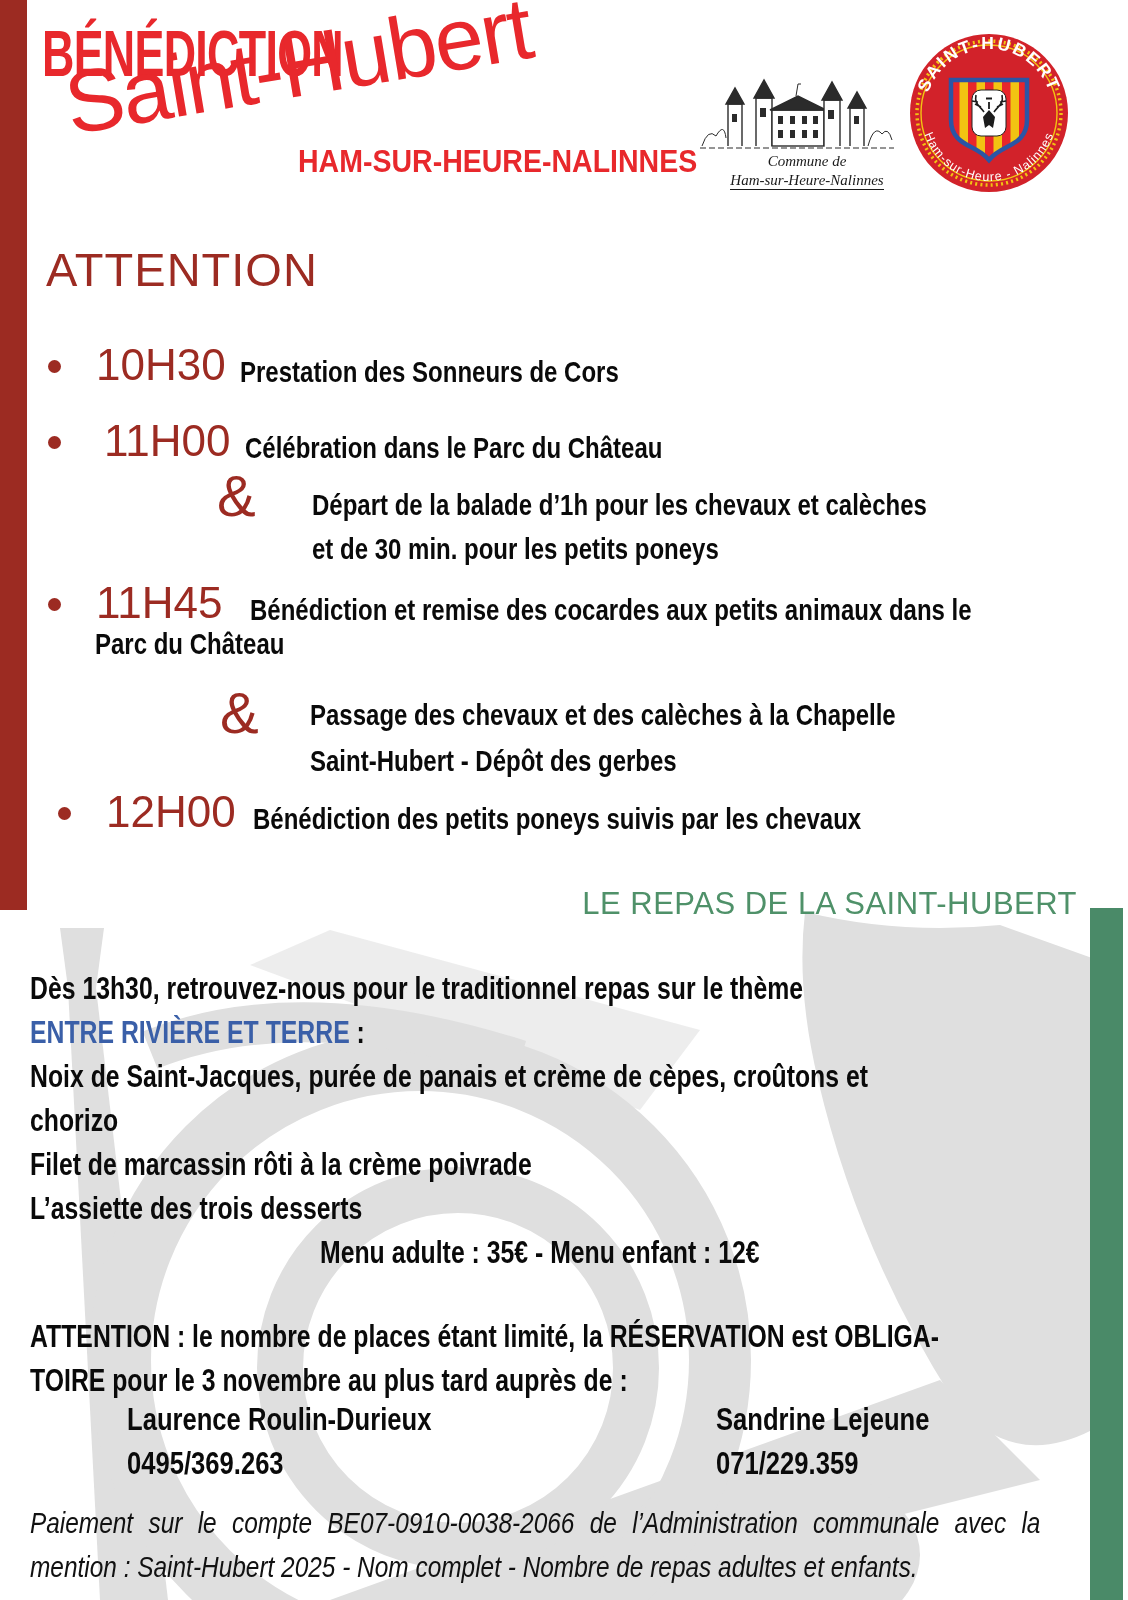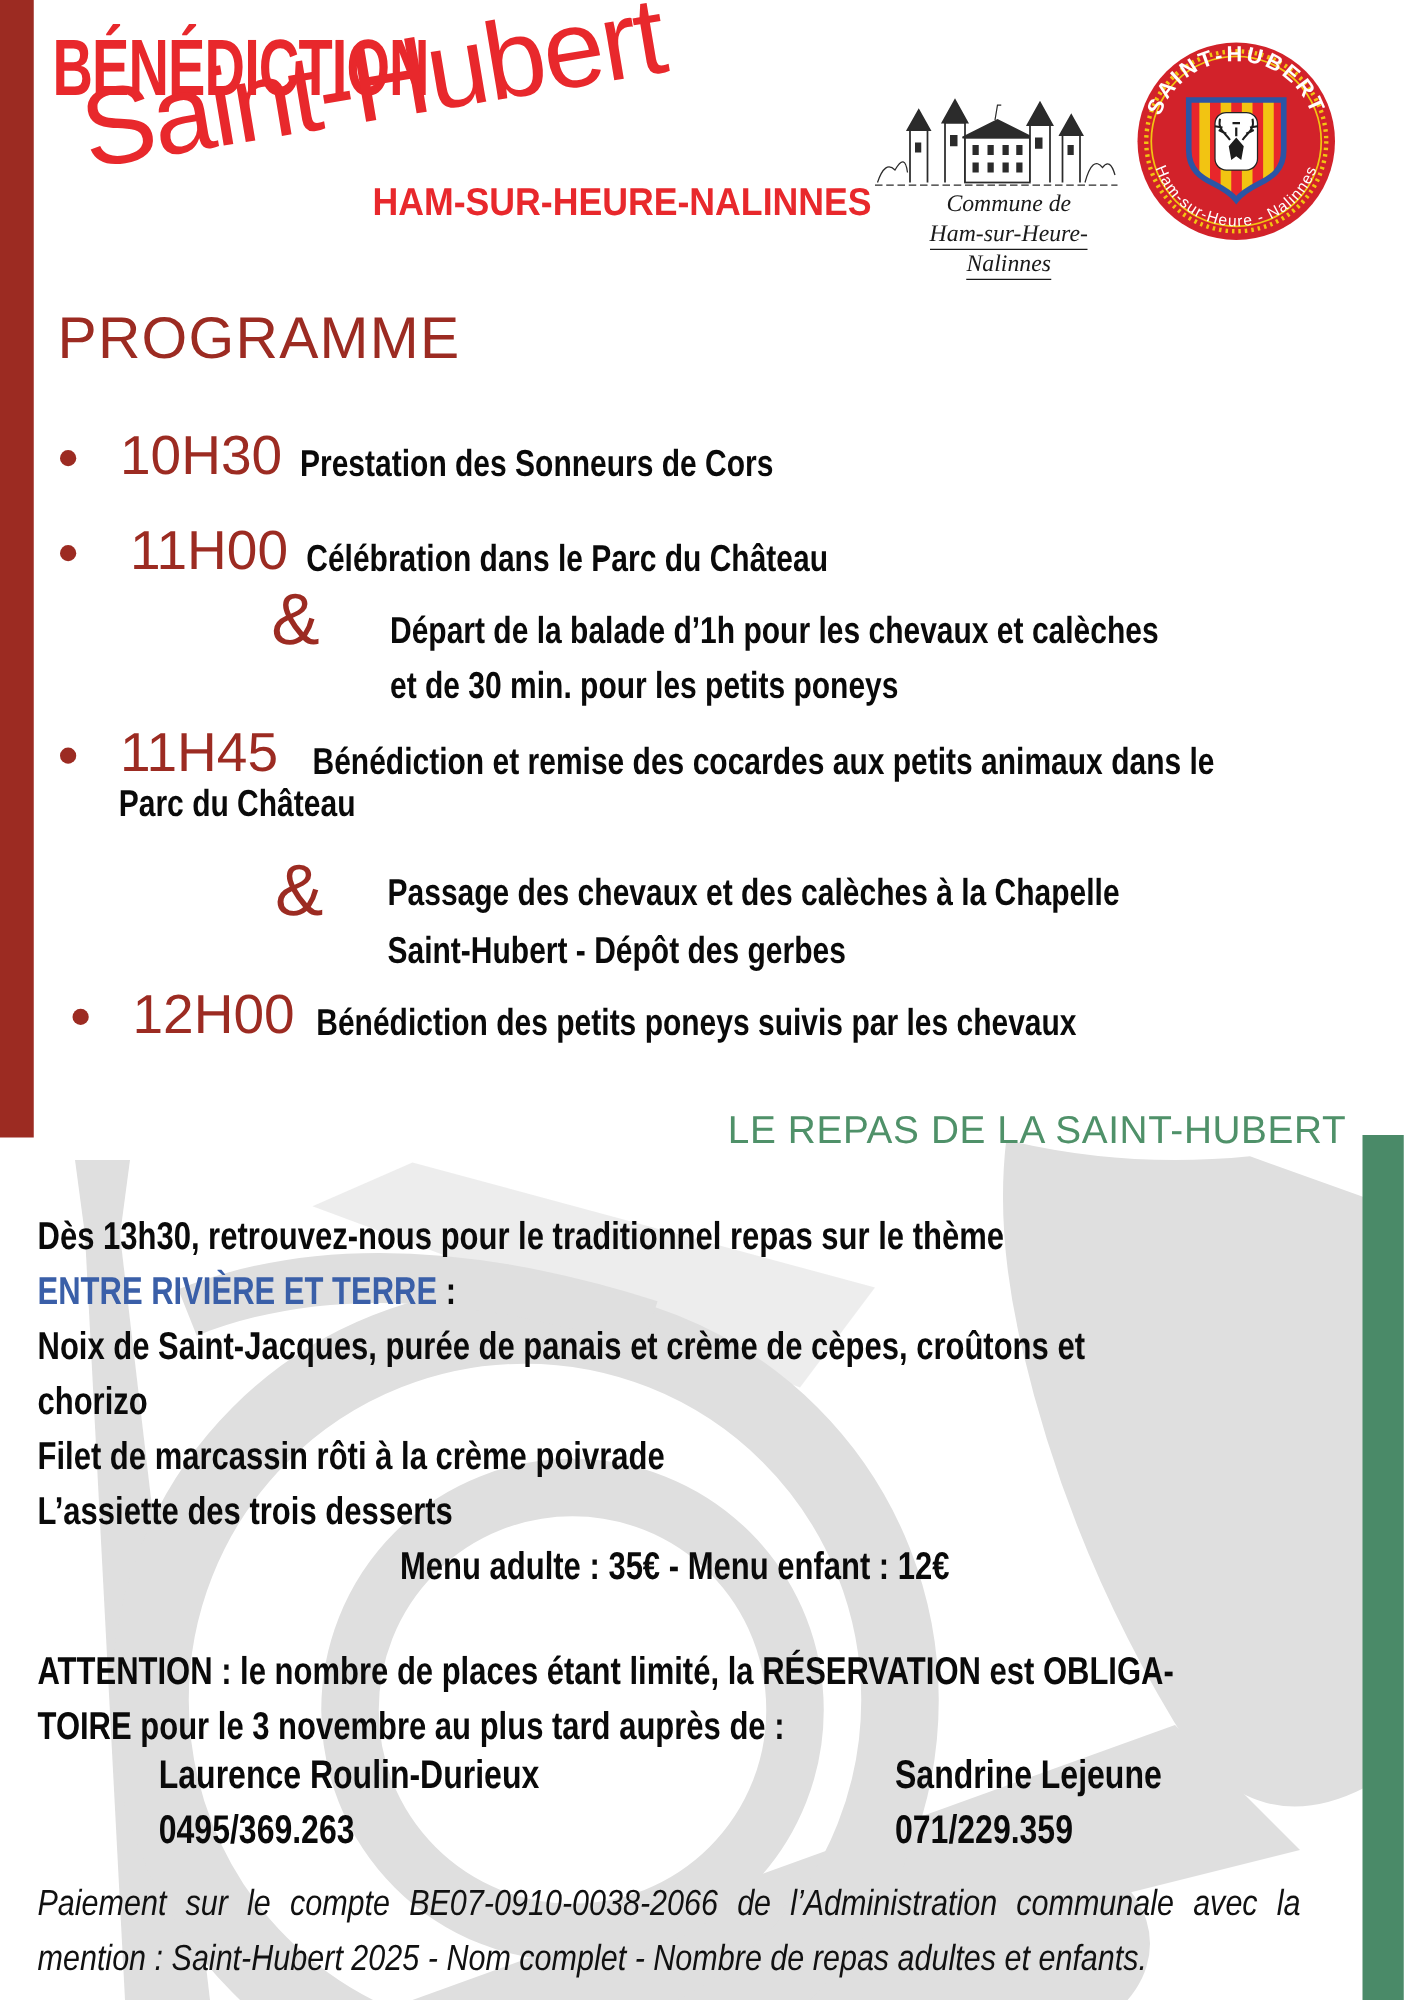--- a/index.html
+++ b/index.html
@@ -21,21 +21,21 @@
   .title-script{
     left:66px;top:52px;font-size:88px;font-weight:300;color:var(--bright-red);
     transform:rotate(-9.5deg);transform-origin:0 50%;white-space:nowrap;letter-spacing:-2px;z-index:2;line-height:1.2;
   }
   .title-sub{
     left:298px;top:146px;font-size:31px;font-weight:700;color:var(--bright-red);
     transform:scaleX(0.92);transform-origin:0 0;white-space:nowrap;z-index:2;line-height:1;letter-spacing:0px;
   }
   .chateau{left:698px;top:58px;z-index:2;}
   .chateau-caption{left:712px;top:152px;width:190px;text-align:center;z-index:2;
-    font-family:"Liberation Serif",serif;font-style:italic;font-size:19px;line-height:1.25;color:#1a1a1a;}
+    font-family:"Liberation Serif",serif;font-style:italic;font-size:15px;line-height:1.25;color:#1a1a1a;}
   .chateau-caption .u{border-bottom:1.5px solid #1a1a1a;padding-bottom:1px;}
   .badge{left:908px;top:32px;z-index:2;}
   
   .prog-heading{left:46px;top:246px;font-size:47px;font-weight:300;color:var(--dark-red);letter-spacing:1px;line-height:1;z-index:2;}
   .dot{width:13px;height:13px;border-radius:50%;background:var(--dark-red);z-index:2;}
   .time{font-size:44px;font-weight:300;color:var(--dark-red);line-height:1;white-space:nowrap;z-index:2;}
   .desc{font-size:30px;font-weight:700;color:#0a0a0a;line-height:1;white-space:nowrap;
     transform:scaleX(0.80);transform-origin:0 0;z-index:2;}
   .amp{font-size:58px;font-weight:400;color:var(--dark-red);line-height:1;z-index:2;}
   
@@ -143,21 +143,21 @@
       </g>
     </g>
     <text font-family="Liberation Sans, sans-serif" font-size="17.5" font-weight="700" fill="#fff" letter-spacing="2.5">
       <textPath href="#arcTop" startOffset="50%" text-anchor="middle">SAINT-HUBERT</textPath>
     </text>
     <text font-family="Liberation Sans, sans-serif" font-size="12.5" font-weight="400" fill="#fff" letter-spacing="1">
       <textPath href="#arcBot" startOffset="50%" text-anchor="middle">Ham-sur-Heure - Nalinnes</textPath>
     </text>
   </svg>
 
-  <div class="abs prog-heading">PROGRAMME</div>
+  <div class="abs prog-heading">ATTENTION</div>
 
   <div class="abs dot" style="left:48px;top:360px;"></div>
   <div class="abs time" style="left:96px;top:343px;">10H30</div>
   <div class="abs desc" style="left:240px;top:357px;">Prestation des Sonneurs de Cors</div>
 
   <div class="abs dot" style="left:48px;top:436px;"></div>
   <div class="abs time" style="left:104px;top:419px;">11H00</div>
   <div class="abs desc" style="left:245px;top:433px;">Célébration dans le Parc du Château</div>
 
   <div class="abs amp" style="left:217px;top:467px;">&amp;</div>

